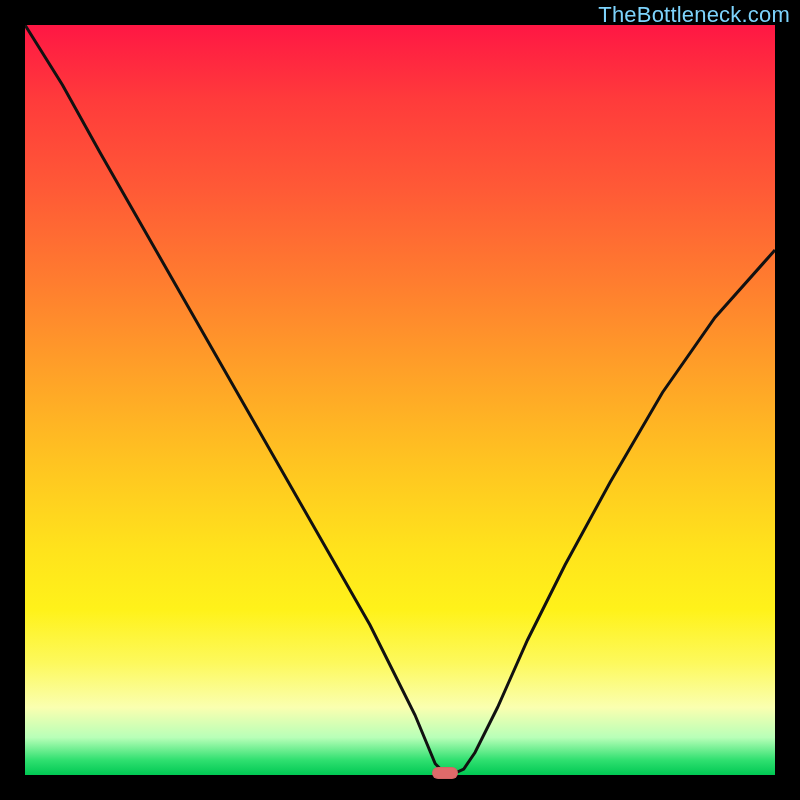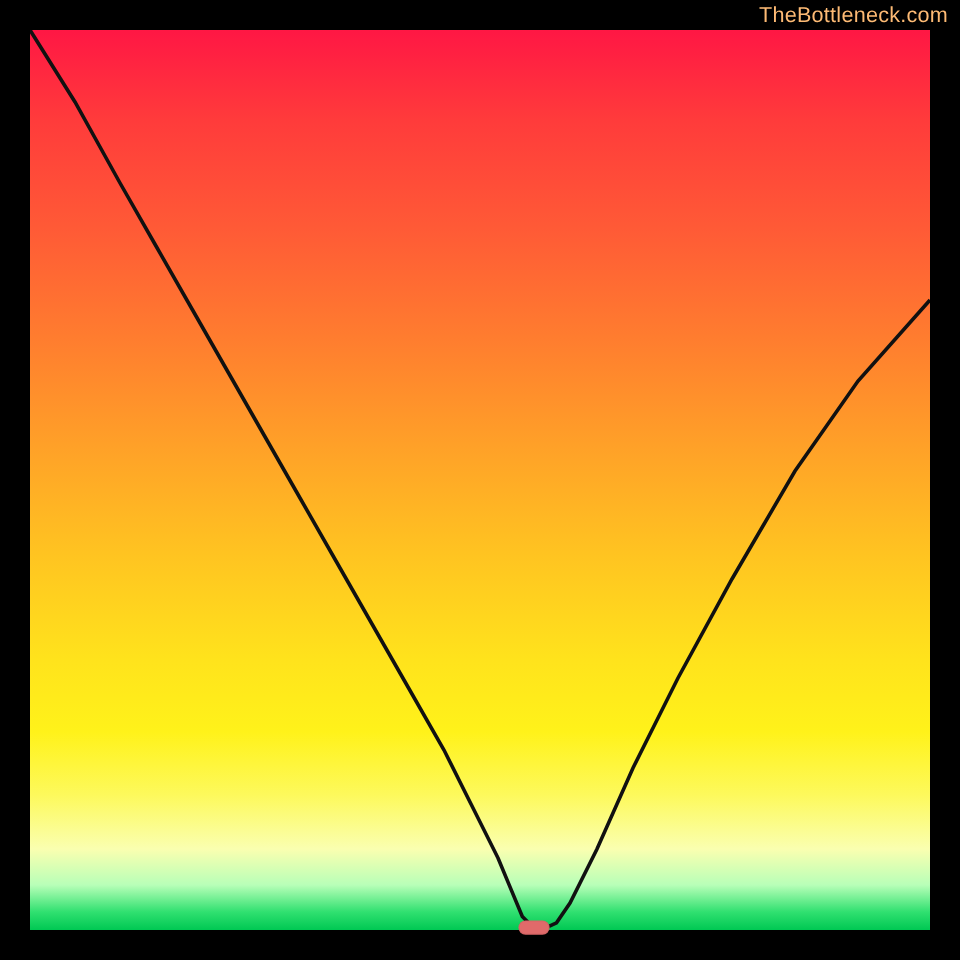--- a/index.html
+++ b/index.html
@@ -44,22 +44,22 @@
     position: absolute;
     inset: 0;
     width: 100%;
     height: 100%;
     display: block;
   }
   .watermark {
     position: absolute;
     top: 2px;
     right: 10px;
-    color: #fdba74;
-    font-size: 18px;
+    color: #7dd3fc;
+    font-size: 22px;
     letter-spacing: 0.2px;
     user-select: none;
   }
   .marker {
     position: absolute;
     width: 26px;
     height: 12px;
     border-radius: 6px;
     transform: translate(-50%, -50%);
     background: #e06a6a;

